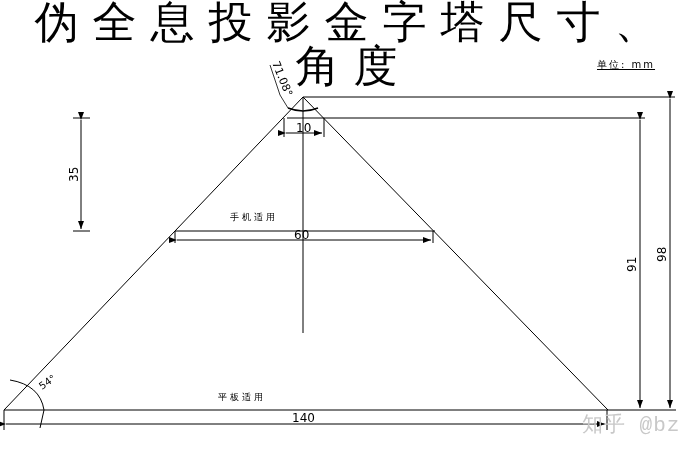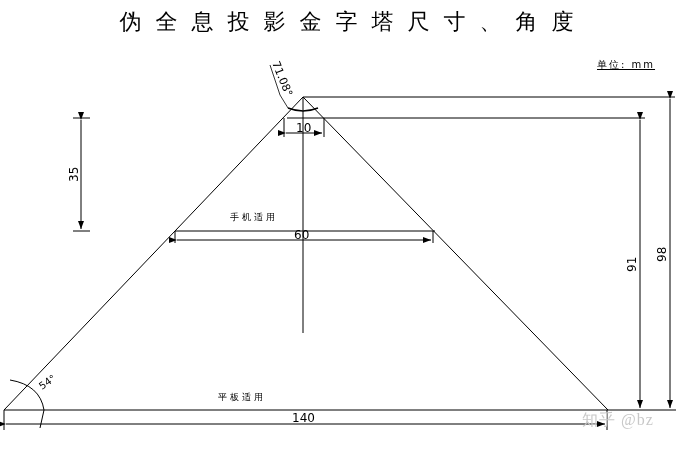--- a/index.html
+++ b/index.html
@@ -1,30 +1,30 @@
 <!DOCTYPE html>
 <html><head>
 <meta charset="utf-8">
 <style>
   html, body { margin: 0; padding: 0; background: #ffffff; }
   body { width: 693px; height: 450px; position: relative; overflow: hidden; font-family: "DejaVu Sans", sans-serif; }
   .title {
     position: absolute; left: 0; top: 0; width: 693px; height: 48px;
     text-align: center; font-family: "DejaVu Serif", serif;
-    font-size: 22px; letter-spacing: 14px; color: #000; line-height: 44px;
+    font-size: 44px; letter-spacing: 14px; color: #000; line-height: 44px;
     padding-left: 14px; box-sizing: border-box;
   }
   .unit {
     position: absolute; left: 597px; top: 58px; font-size: 10px; color: #000; letter-spacing: 2px; text-decoration: underline;
   }
   svg { position: absolute; left: 0; top: 0; }
   .lbl { font-family: "DejaVu Sans", sans-serif; fill: #000; }
   .wm {
-    position: absolute; left: 582px; top: 410px; font-size: 16px; color: #c8c8c8;
-    font-family: Liberation Serif, serif; letter-spacing: 1px;
+    position: absolute; left: 582px; top: 410px; font-size: 21px; color: #c8c8c8;
+    font-family: Liberation Mono, monospace; letter-spacing: 1px;
   }
 </style>
 </head>
 <body>
 
 <div class="title">伪全息投影金字塔尺寸、角度</div>
 <div class="unit">单位: mm</div>
 
 <svg width="693" height="450" viewBox="0 0 693 450">
   <defs>

